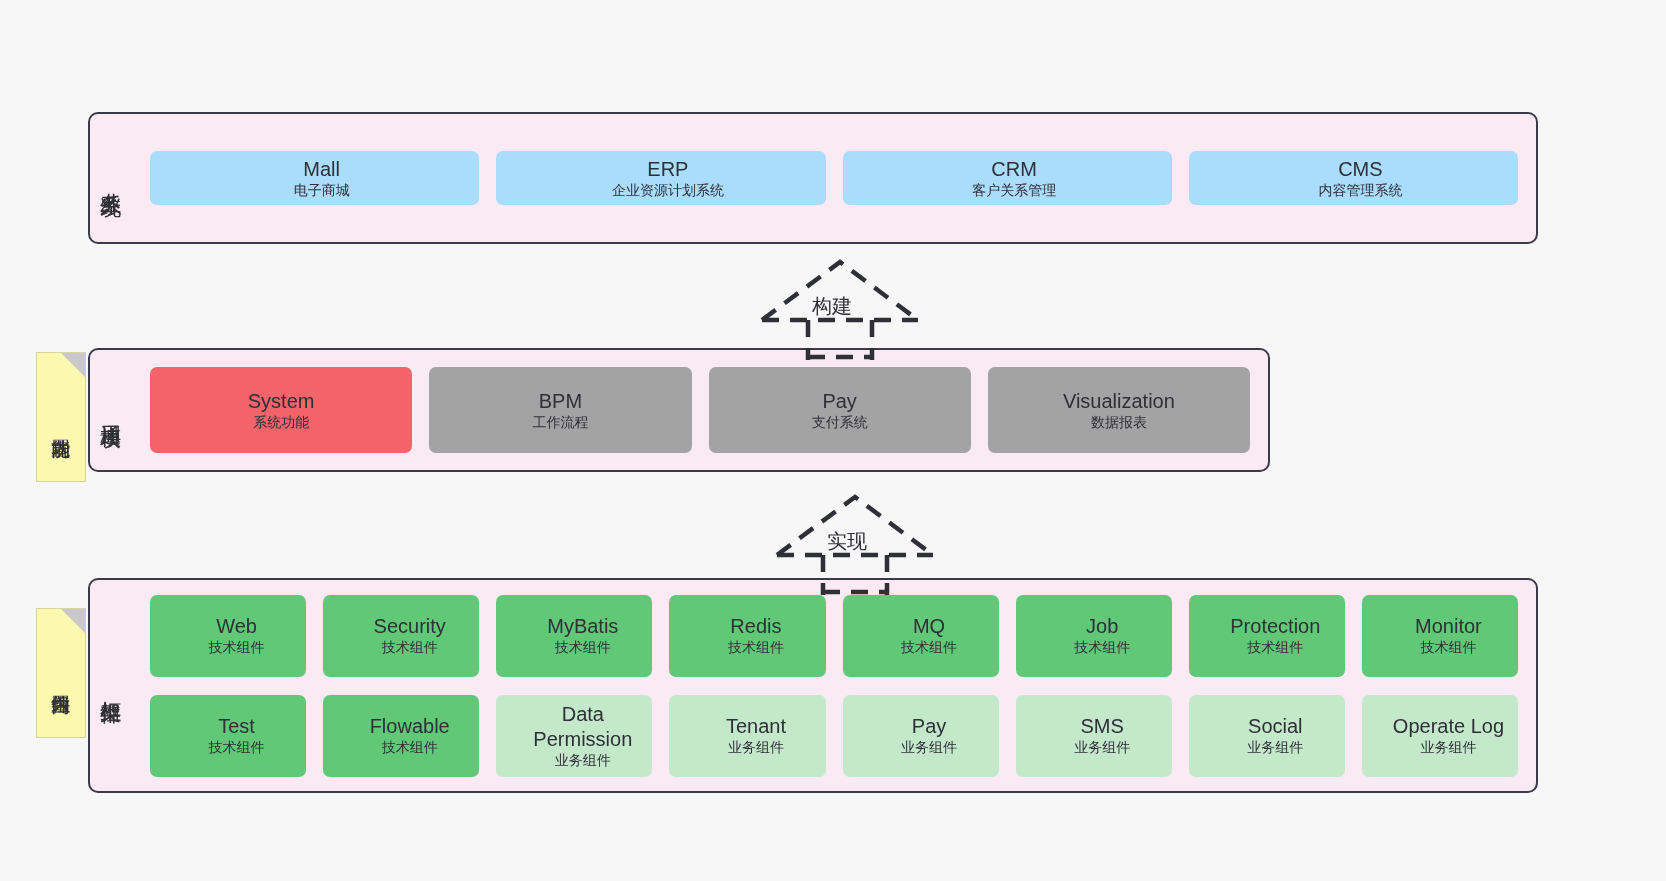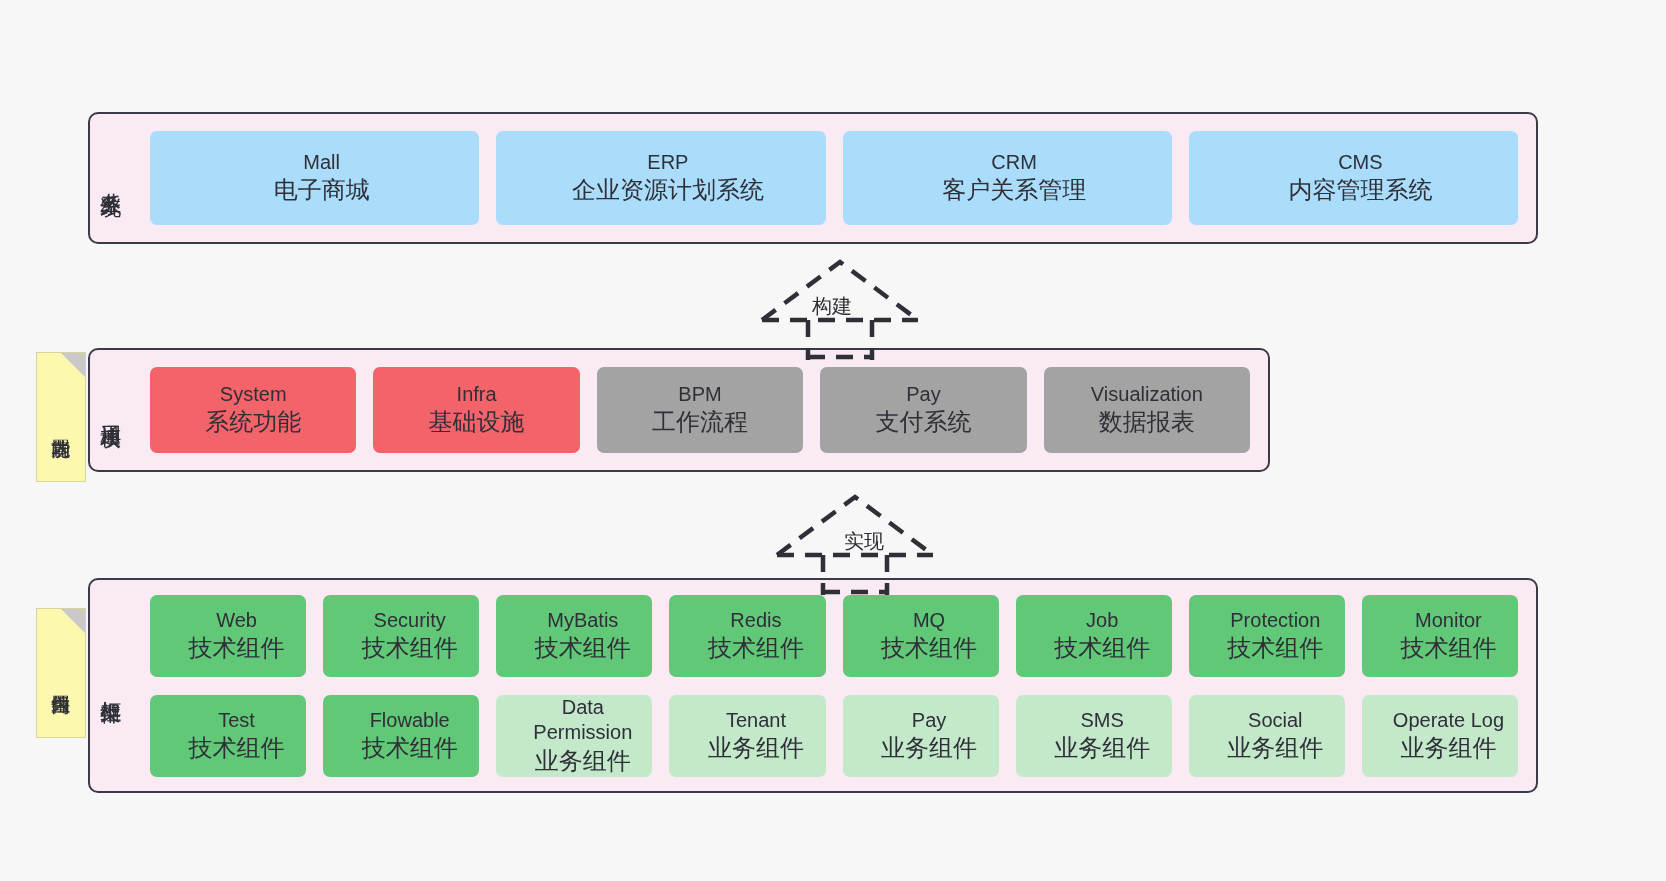--- a/index.html
+++ b/index.html
@@ -75,24 +75,24 @@
     flex-direction: column;
     align-items: center;
     justify-content: center;
     text-align: center;
     line-height: 1.26;
     color: #2f2f38;
     overflow: hidden;
     padding: 4px 6px;
   }
   .node .t-en { font-size: 20px; }
-  .node .t-cn { font-size: 24px; }
-
-  
-  .row-biz .node    { height: 94px; padding-left: 20px; }
+  .node .t-cn { font-size: 14px; }
+
+  
+  .row-biz .node    { height: 54px; padding-left: 20px; }
   .row-common .node { height: 86px; }
   .row-frame .node  { height: 82px; padding-left: 23px; }
 
   
   .c-blue        { background: #aadcfb; }
   .c-red         { background: #f2646a; }
   .c-pink        { background: #a3a3a3; }
   .c-green       { background: #61c878; }
   .c-lightgreen  { background: #c3e8ca; }
 
@@ -193,24 +193,20 @@
 
   <div class="layer" id="layer-common-module" style="left:88px; top:348px; width:1182px; height:124px;">
     <div class="layer-label">通用模块</div>
     <div class="layer-body">
       <div class="node-row row-common">
 
         <div class="node c-red">
           <span class="t-en">System</span>
           <span class="t-cn">系统功能</span>
         </div>
-        <div class="node c-red">
-          <span class="t-en">Infra</span>
-          <span class="t-cn">基础设施</span>
-        </div>
         <div class="node c-pink">
           <span class="t-en">BPM</span>
           <span class="t-cn">工作流程</span>
         </div>
         <div class="node c-pink">
           <span class="t-en">Pay</span>
           <span class="t-cn">支付系统</span>
         </div>
         <div class="node c-pink">
           <span class="t-en">Visualization</span>
@@ -221,21 +217,21 @@
     </div>
   </div>
 
   <svg class="arrow" id="arrow-implement" width="200" height="110" style="left:755px; top:487px;">
     <polyline points="22,68 100,10 178,68" fill="none" stroke="#2f2f38" stroke-width="4.5" stroke-dasharray="17,11" stroke-linecap="butt"></polyline>
     <line x1="22" y1="68" x2="178" y2="68" stroke="#2f2f38" stroke-width="4.5" stroke-dasharray="17,11"></line>
     <line x1="68" y1="68" x2="68" y2="108" stroke="#2f2f38" stroke-width="4.5" stroke-dasharray="17,11"></line>
     <line x1="132" y1="68" x2="132" y2="108" stroke="#2f2f38" stroke-width="4.5" stroke-dasharray="17,11"></line>
     <line x1="68" y1="105" x2="132" y2="105" stroke="#2f2f38" stroke-width="4.5" stroke-dasharray="17,11"></line>
   </svg>
-  <div class="arrow-label" style="left:827px; top:528px;margin-left:17px;">实现</div>
+  <div class="arrow-label" style="left:827px; top:528px;">实现</div>
 
   <div class="sticky" id="sticky-builtin-component" style="left:36px; top:608px; width:50px; height:130px;">
     <span class="sticky-text">内置组件</span>
   </div>
 
   <div class="layer" id="layer-framework-component" style="left:88px; top:578px; width:1450px; height:215px;">
     <div class="layer-label">框架组件</div>
     <div class="layer-body">
 
       <div class="node-row row-frame">

